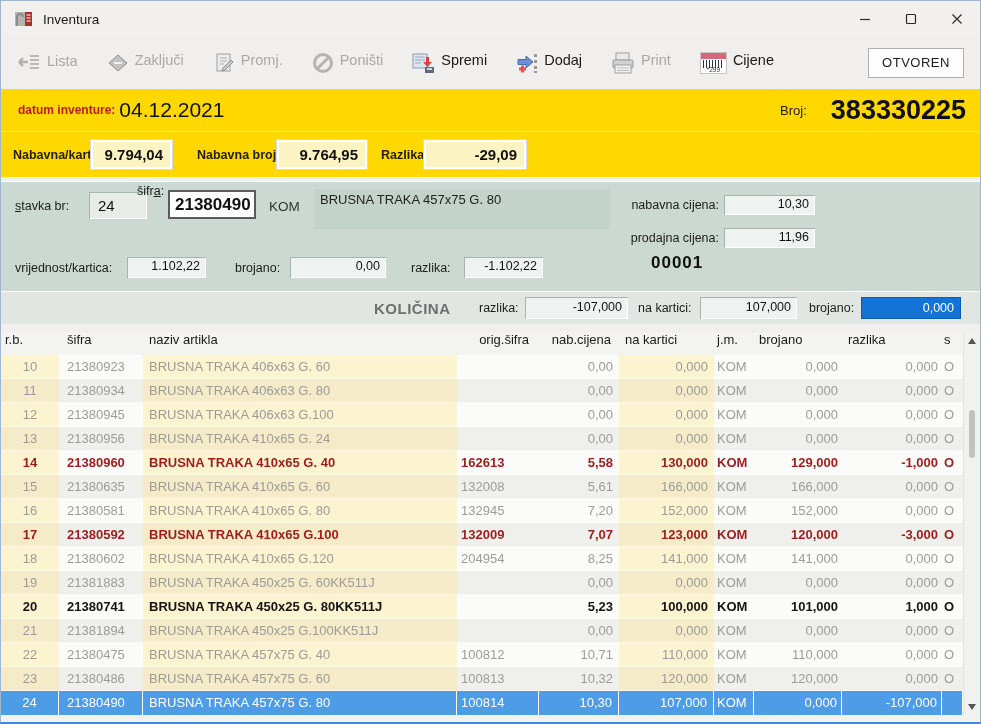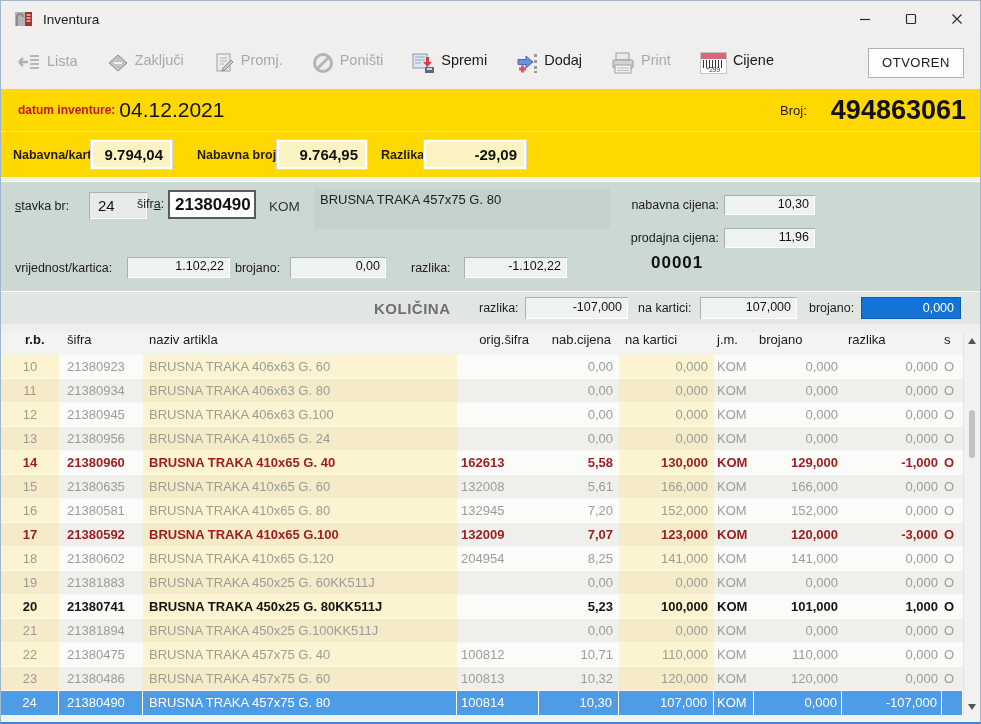--- a/index.html
+++ b/index.html
@@ -47,21 +47,21 @@
   
   .greenpanel { height:110px; background:#ccd8d2; border-top:1px solid #ffffff; position:relative; font-size:12.5px; color:#1c1c1c; }
   .glabel { position:absolute; }
   .glabel u { text-decoration:underline; }
   .gfield { position:absolute; background:#eef2f0; box-shadow: inset 1px 1px 0 #a7b4ad, inset -1px -1px 0 #ffffff; text-align:right; color:#111; }
   .stavka-field { left:88px; top:10px; width:58px; height:27px; font-size:15px; line-height:27px; text-align:left; padding-left:9px; background:#e7ece9; }
   .sifra-field { left:167px; top:8px; width:88px; height:29px; background:#fff; border:2px solid #5a5a5a; box-shadow:none; font-size:17px; font-weight:bold; line-height:25px; text-align:left; padding-left:5px; }
   .uom { position:absolute; left:268px; top:17px; font-size:13.5px; color:#333; }
   .desc-box { position:absolute; left:313px; top:7px; width:296px; height:40px; background:#c3d2cb; font-size:13px; color:#222; padding:3px 6px; }
   .price-field { width:91px; height:20px; font-size:12.5px; line-height:18px; padding-right:6px; }
-  .rowb-field { width:103px; height:21px; font-size:12.5px; line-height:19px; padding-right:6px; top:75px; }
+  .rowb-field { width:79px; height:21px; font-size:12.5px; line-height:19px; padding-right:6px; top:75px; }
   .counter { position:absolute; left:650px; top:71px; font-size:17px; font-weight:bold; letter-spacing:1px; color:#111; }
 
   
   .qbar { height:33px; background:#e1e6e3; border-top:1px solid #ffffff; position:relative; font-size:12.5px; color:#1c1c1c; }
   .q-title { position:absolute; left:373px; top:8px; font-size:15px; font-weight:bold; color:#6f6f6f; letter-spacing:.5px; }
   .qfield { position:absolute; top:5px; height:22px; background:#eef2f0; box-shadow: inset 1px 1px 0 #a7b4ad, inset -1px -1px 0 #ffffff; text-align:right; font-size:12.5px; line-height:20px; padding-right:6px; color:#111; }
   .qfield.blue { background:#1373d6; color:#fff; box-shadow:none; border:1px solid #0a5cb0; }
 
   .tgap { height:8px; background:#f0efee; }
 
@@ -74,21 +74,21 @@
   .c-rb      { width:58px;  text-align:center; }
   .c-sifra   { width:84px;  padding-left:8px; }
   .c-naziv   { width:314px; padding-left:6px; }
   .c-orig    { width:82px;  padding-left:4px; }
   .c-nab     { width:80px;  text-align:right; padding-right:6px; }
   .c-kartici { width:95px;  text-align:right; padding-right:6px; }
   .c-jm      { width:40px;  padding-left:3px; }
   .c-brojano { width:88px;  text-align:right; padding-right:4px; }
   .c-razlika { width:100px; text-align:right; padding-right:4px; }
   .c-s       { width:21px;  padding-left:2px; }
-  .thead .c-rb { text-align:left; padding-left:24px;font-weight:bold; }
+  .thead .c-rb { text-align:left; padding-left:4px; }
   .thead .c-orig { text-align:right; padding-right:10px; }
   .thead .c-nab { text-align:right; padding-right:8px; }
   .thead .c-kartici { text-align:left; padding-left:6px; }
   .thead .c-brojano { text-align:left; padding-left:5px; }
   .thead .c-razlika { text-align:left; padding-left:6px; }
   .trow.plain { color:#9c9c98; }
   .trow.neg { color:#9d1c1c; font-weight:700; }
   .trow.pos { color:#141414; font-weight:700; }
   .trow.even .cell { background:#fbfbf9; }
   .trow.even .cell.cream { background:#fcf3d1; }
@@ -206,39 +206,39 @@
       <span>Cijene</span>
     </button>
     <button class="status-btn">OTVOREN</button>
   </div>
 
   <div class="band1">
     <span class="band1-label">datum inventure:</span>
     <span class="band1-date">04.12.2021</span>
     <span class="band1-right">
       <span class="broj-label">Broj:</span>
-      <span class="broj-value">494863061</span>
+      <span class="broj-value">383330225</span>
     </span>
   </div>
 
   <div class="band2">
     <span class="b2-label" style="left:12px">Nabavna/kartice:</span>
     <span class="yfield" style="left:90px;width:81px">9.794,04</span>
     <span class="b2-label" style="left:196px">Nabavna brojano:</span>
     <span class="yfield" style="left:276px;width:90px">9.764,95</span>
     <span class="b2-label" style="left:380px">Razlika:</span>
     <span class="yfield" style="left:423px;width:102px">-29,09</span>
   </div>
 
   <div class="sep"></div>
 
   <div class="greenpanel">
     <span class="glabel" style="left:14px;top:17px"><u>s</u><span>tavka br:</span></span>
     <span class="gfield stavka-field">24</span>
-    <span class="glabel" style="left:136px;top:15px"><span>šifr</span><u>a</u><span>:</span></span>
+    <span class="glabel" style="left:136px;top:2px"><span>šifr</span><u>a</u><span>:</span></span>
     <span class="gfield sifra-field">21380490</span>
     <span class="uom">KOM</span>
     <span class="desc-box">BRUSNA TRAKA 457x75 G. 80</span>
 
     <span class="glabel" style="left:620px;top:16px;width:98px;text-align:right">nabavna cijena:</span>
     <span class="gfield price-field" style="left:723px;top:13px">10,30</span>
     <span class="glabel" style="left:620px;top:49px;width:98px;text-align:right">prodajna cijena:</span>
     <span class="gfield price-field" style="left:723px;top:46px">11,96</span>
 
     <span class="glabel" style="left:14px;top:79px">vrijednost/kartica:</span>

